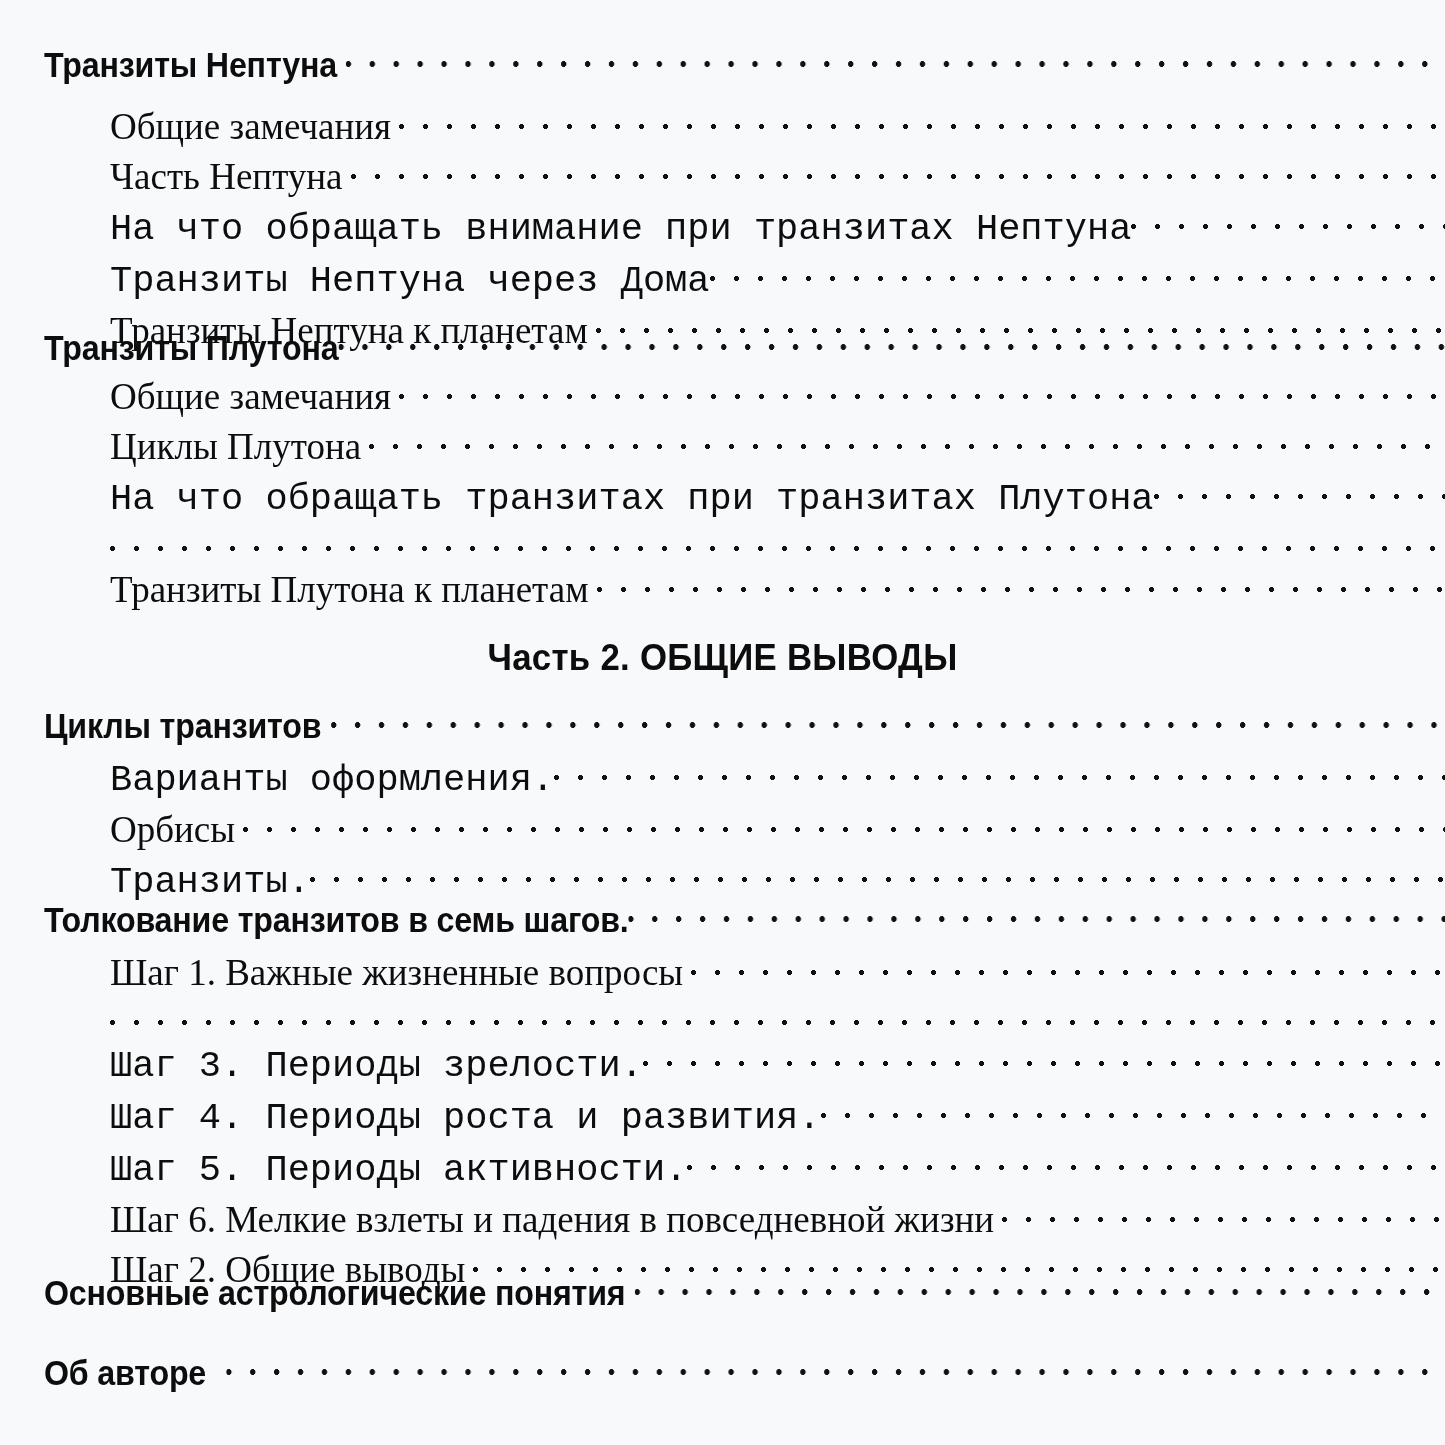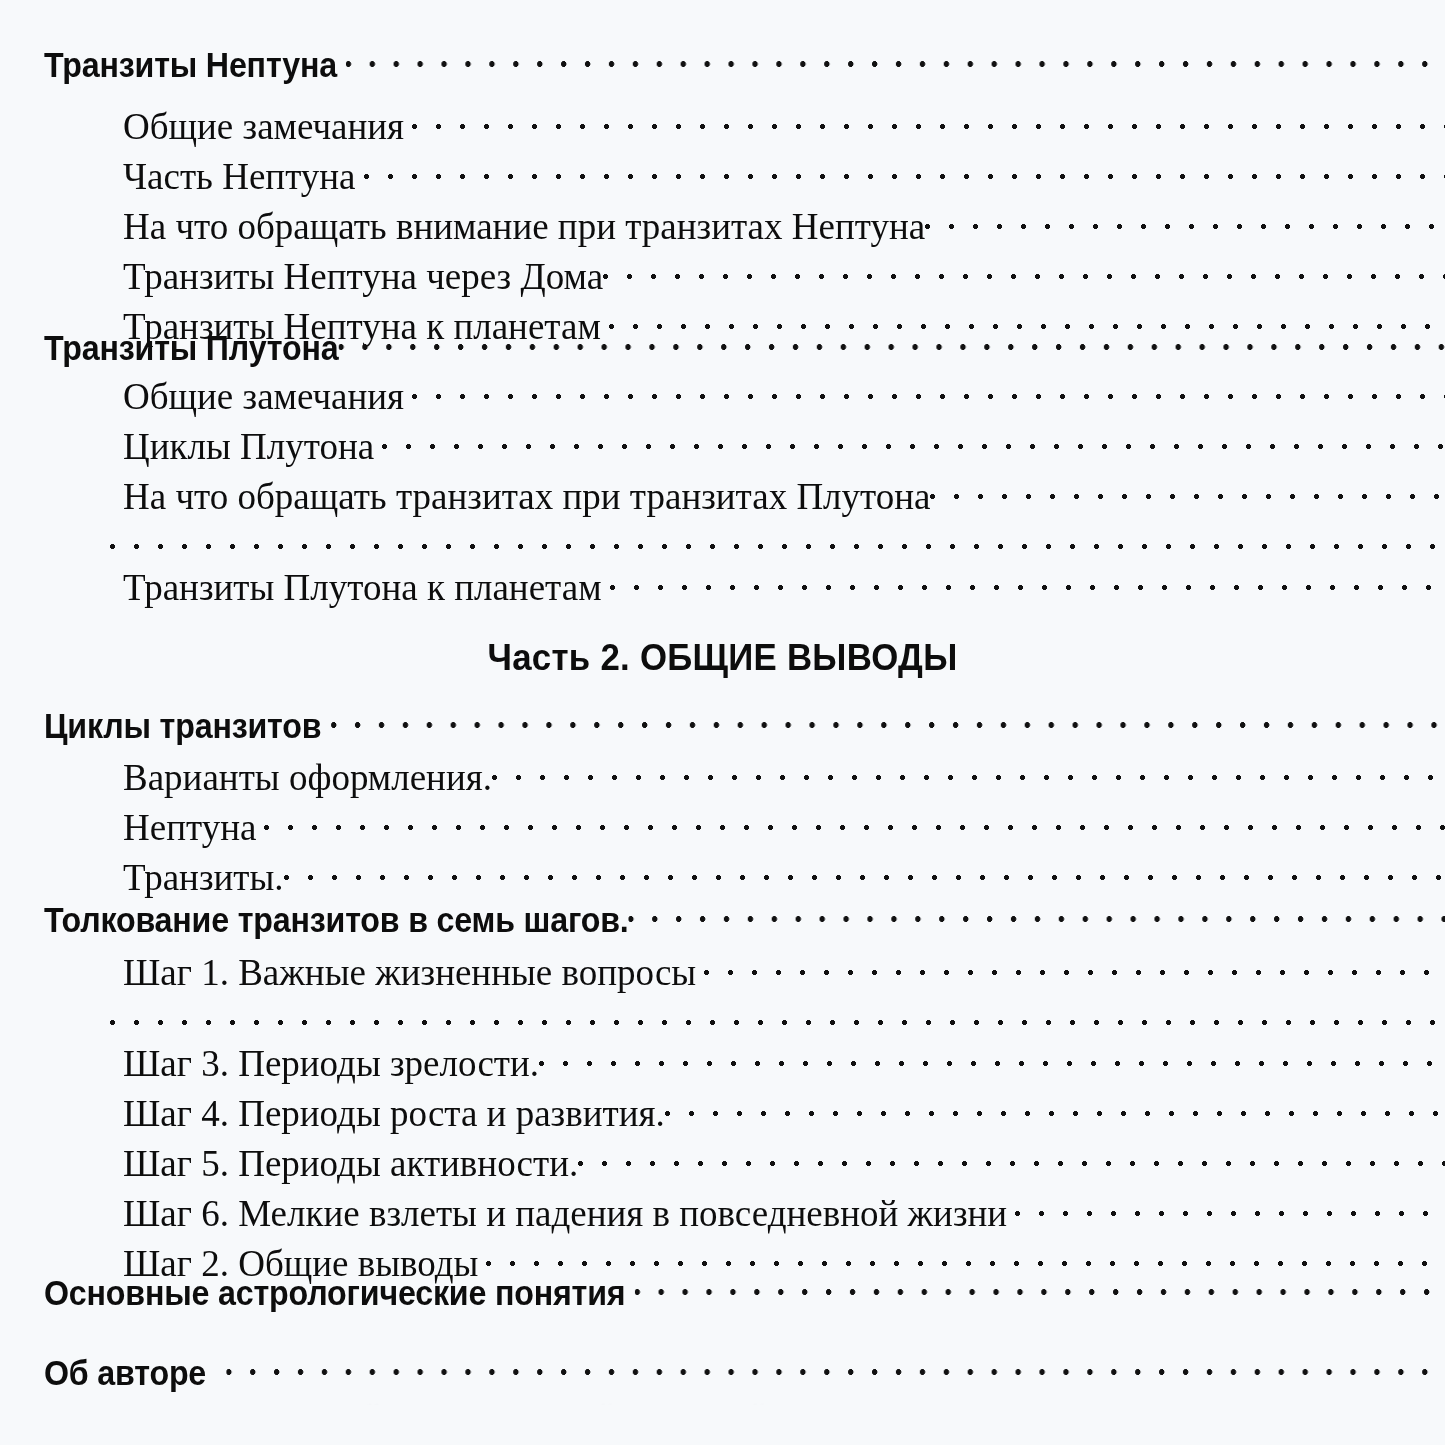--- a/index.html
+++ b/index.html
@@ -79,24 +79,24 @@
   
   .entry {
     font-family: "Liberation Serif", serif;
     font-weight: normal;
     font-size: 37px;
     margin-left: 110px;
     width: 1420px;
   }
   .entry .toc-label {
     padding-right: 8px;
-    margin-left: 13px;
   }
   .entry.tight .toc-label {
     padding-right: 0;
+    font-family: Liberation Mono, monospace;
   }
 
   .heading-block { margin: 0; }
   .entry-block { margin: 0; }
 
   
   .part-title {
     font-family: "Liberation Sans", sans-serif;
     font-weight: bold;
     font-size: 37px;
@@ -194,21 +194,21 @@
       <span class="leader"></span>
     </div>
   </div>
 
   <div class="entry-block" style="position:absolute; top:753px; left:0;">
     <div class="toc-row entry tight" style="margin-bottom:4px;">
       <span class="toc-label">Варианты оформления.</span>
       <span class="leader"></span>
     </div>
     <div class="toc-row entry" style="margin-bottom:4px;">
-      <span class="toc-label">Нептуна</span>
+      <span class="toc-label">Орбисы</span>
       <span class="leader"></span>
     </div>
     <div class="toc-row entry tight">
       <span class="toc-label">Транзиты.</span>
       <span class="leader"></span>
     </div>
   </div>
 
   <div class="heading-block" style="position:absolute; top:897px; left:0;">
     <div class="toc-row heading">

